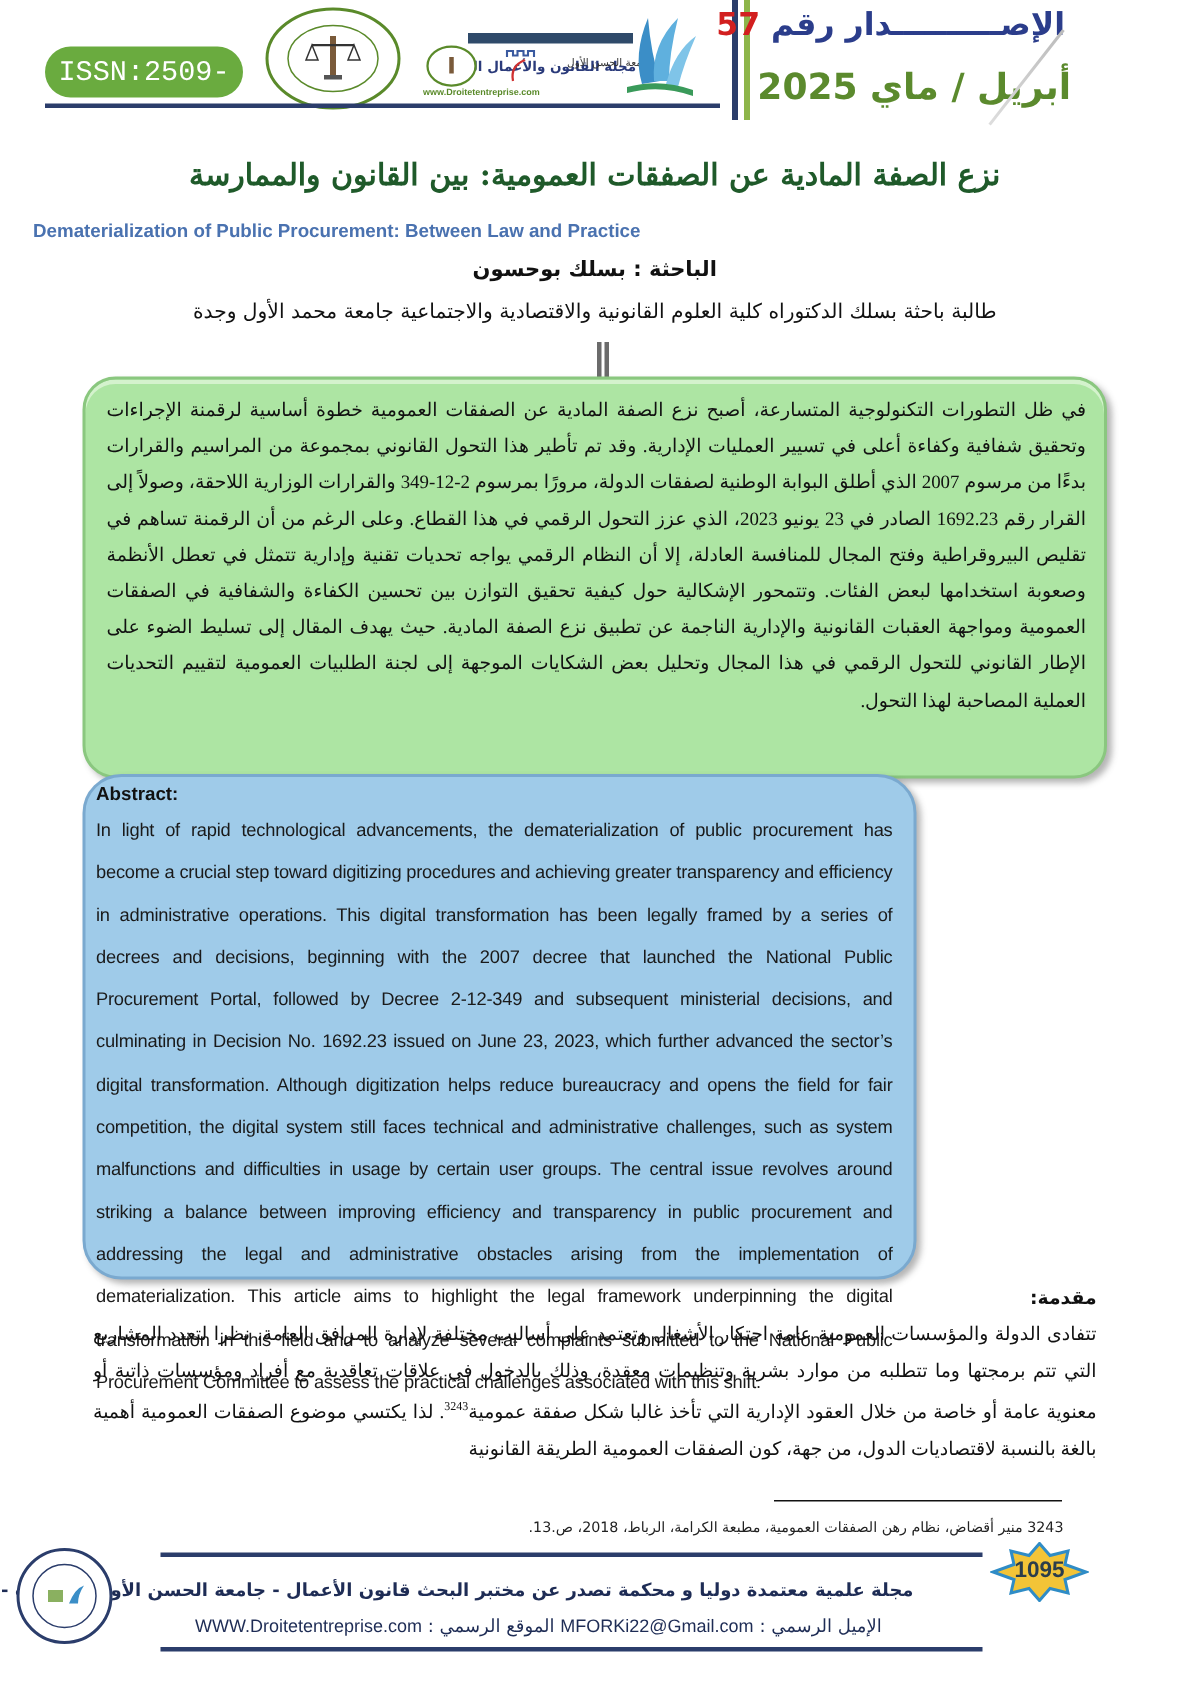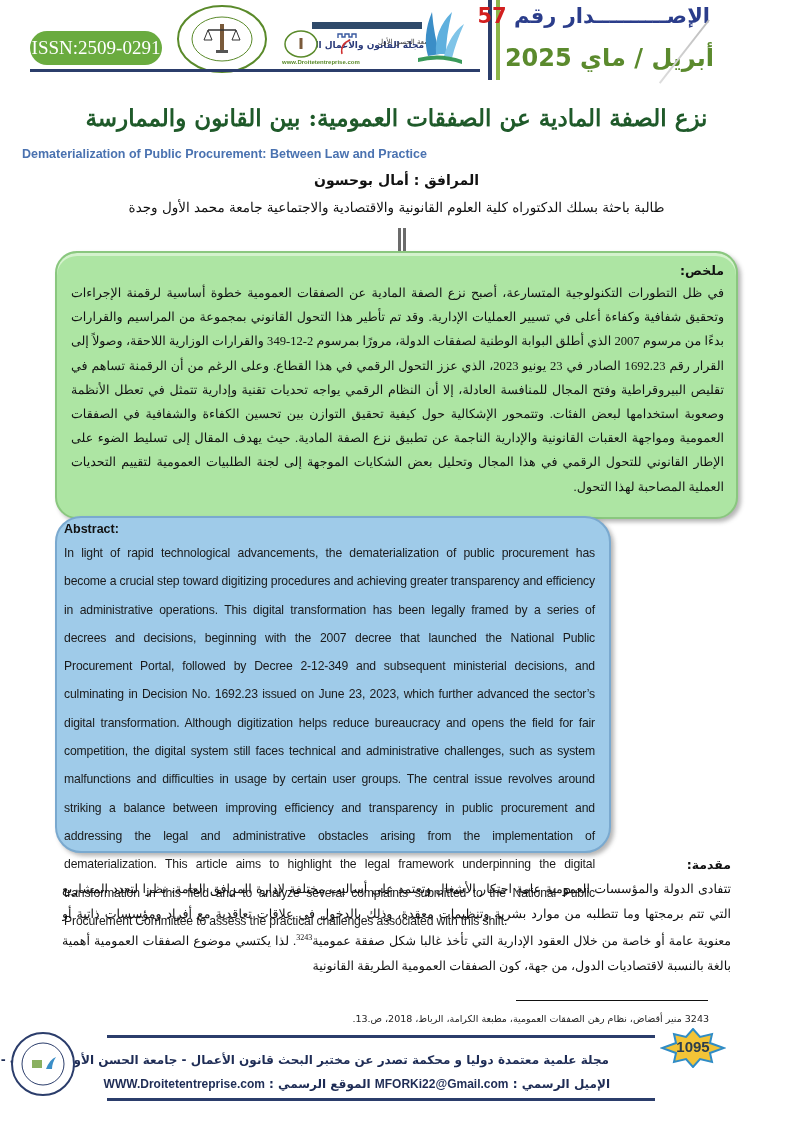--- a/index.html
+++ b/index.html
@@ -3,21 +3,21 @@
 <meta charset="utf-8">
 <style>
   * { box-sizing: border-box; margin: 0; padding: 0; }
   html, body { width: 793px; height: 1122px; background: #ffffff; overflow: hidden; }
   body { position: relative; font-family: "DejaVu Sans", sans-serif; color: #1a1a1a; }
 
   
   .issn {
     position: absolute; left: 30px; top: 31px; width: 132px; height: 34px;
     background: #6aab3f; border-radius: 17px; color: #fff;
-    font-family: Liberation Serif, serif; font-size: 19px; line-height: 34px; text-align: center;
+    font-family: Liberation Mono, monospace; font-size: 19px; line-height: 34px; text-align: center;
   }
   .lab-logo { position: absolute; left: 176px; top: 4px; width: 92px; height: 70px; }
   .journal-logo { position: absolute; left: 282px; top: 6px; width: 180px; height: 64px; }
   .journal-logo .jtitle { position: absolute; right: 38px; top: 2px; font-size: 9px; color: #2a3a7a; font-weight: bold; direction: rtl; white-space: nowrap; margin-top: 32px; }
   .journal-logo .jsub { position: absolute; left: 30px; top: 16px; width: 110px; height: 7px; background: #2f4a6a; }
   .journal-logo .jurl { position: absolute; left: 0; top: 53px; font-size: 6px; color: #5a8a2a; font-weight: bold; font-family: "Liberation Sans", sans-serif; }
   .journal-logo .juni { position: absolute; left: 96px; top: 32px; font-size: 7px; color: #333; direction: rtl; }
   .header-rule { position: absolute; left: 30px; top: 69px; width: 450px; height: 3px; background: #2b3d6b; }
   .v-bar-1 { position: absolute; left: 488px; top: 0; width: 4px; height: 80px; background: #2b3d6b; }
   .v-bar-2 { position: absolute; left: 496px; top: 0; width: 4px; height: 80px; background: #8db54a; }
@@ -28,21 +28,21 @@
   .issue-line .num { color: #d21f1f; }
   .date-line {
     position: absolute; left: 510px; top: 44px; width: 204px; direction: rtl; text-align: right;
     font-size: 24px; font-weight: bold; color: #5b8a2d; white-space: nowrap;
   }
   .deco-slash { position: absolute; left: 708px; top: 20px; width: 2px; height: 80px; background: linear-gradient(#bbb,#ddd); transform: rotate(38deg); transform-origin: top; }
 
   
   .ar-title {
     position: absolute; left: 0; top: 104px; width: 793px; text-align: center; direction: rtl;
-    font-family: "DejaVu Serif", serif; font-size: 23px; font-weight: bold; color: #1f5a2a;
+    font-family: "DejaVu Serif", serif; font-size: 20px; font-weight: bold; color: #1f5a2a;
   }
   .en-title {
     position: absolute; left: 0; top: 147px; width: 793px; text-align: left;
     font-family: "Liberation Sans", sans-serif; font-size: 12.5px; font-weight: bold; color: #4a72b0; margin-left: 22px;
   }
   .author {
     position: absolute; left: 0; top: 172px; width: 793px; text-align: center; direction: rtl;
     font-size: 14px; font-weight: bold; color: #111;
   }
   .affiliation {
@@ -98,21 +98,21 @@
 
   
   .ft-rule-top { position: absolute; left: 107px; top: 1035px; width: 548px; height: 3px; background: #2b3d6b; }
   .ft-rule-bot { position: absolute; left: 107px; top: 1098px; width: 548px; height: 3px; background: #2b3d6b; }
   .ft-line1 {
     position: absolute; right: 184px; top: 1053px; direction: rtl; white-space: nowrap;
     font-size: 12px; font-weight: bold; color: #1e2c55;
   }
   .ft-line2 {
     position: absolute; left: 130px; top: 1077px; width: 480px; direction: rtl; white-space: nowrap;
-    font-size: 12px; font-weight: bold; color: #1e2c55; text-align: center;
+    font-size: 12px; font-weight: normal; color: #1e2c55; text-align: left;
   }
   .ft-line2 .en { direction: ltr; unicode-bidi: embed; font-family: "Liberation Sans", sans-serif; }
   .page-badge { position: absolute; left: 660px; top: 1028px; width: 66px; height: 40px; }
   .page-num {
     position: absolute; left: 660px; top: 1038px; width: 66px; text-align: center;
     font-family: "Liberation Sans", sans-serif; font-weight: bold; font-size: 15px; color: #2b3d4b;
   }
   .seal { position: absolute; left: 10px; top: 1031px; width: 66px; height: 66px; }
 </style>
 </head>
@@ -159,26 +159,25 @@
 
 <div class="issue-line">
   <span>الإصــــــــــدار رقم</span>
   <span class="num">57</span>
 </div>
 <div class="date-line">أبريل / ماي 2025</div>
 <div class="deco-slash"></div>
 
 <h1 class="ar-title">نزع الصفة المادية عن الصفقات العمومية: بين القانون والممارسة</h1>
 <h2 class="en-title">Dematerialization of Public Procurement: Between Law and Practice</h2>
-<div class="author">المرافق : أمال بوحسون</div>
+<div class="author">الباحثة : بسلك بوحسون</div>
 <div class="affiliation">طالبة باحثة بسلك الدكتوراه كلية العلوم القانونية والاقتصادية والاجتماعية جامعة محمد الأول وجدة</div>
 <div class="title-divider"></div>
 
 <section class="ar-box">
-  <div class="label">ملخص:</div>
   <p class="body">في ظل التطورات التكنولوجية المتسارعة، أصبح نزع الصفة المادية عن الصفقات العمومية خطوة أساسية لرقمنة الإجراءات وتحقيق شفافية وكفاءة أعلى في تسيير العمليات الإدارية. وقد تم تأطير هذا التحول القانوني بمجموعة من المراسيم والقرارات بدءًا من مرسوم 2007 الذي أطلق البوابة الوطنية لصفقات الدولة، مرورًا بمرسوم 2-12-349 والقرارات الوزارية اللاحقة، وصولاً إلى القرار رقم 1692.23 الصادر في 23 يونيو 2023، الذي عزز التحول الرقمي في هذا القطاع. وعلى الرغم من أن الرقمنة تساهم في تقليص البيروقراطية وفتح المجال للمنافسة العادلة، إلا أن النظام الرقمي يواجه تحديات تقنية وإدارية تتمثل في تعطل الأنظمة وصعوبة استخدامها لبعض الفئات. وتتمحور الإشكالية حول كيفية تحقيق التوازن بين تحسين الكفاءة والشفافية في الصفقات العمومية ومواجهة العقبات القانونية والإدارية الناجمة عن تطبيق نزع الصفة المادية. حيث يهدف المقال إلى تسليط الضوء على الإطار القانوني للتحول الرقمي في هذا المجال وتحليل بعض الشكايات الموجهة إلى لجنة الطلبيات العمومية لتقييم التحديات العملية المصاحبة لهذا التحول.</p>
 </section>
 
 <section class="en-box">
   <div class="label">Abstract:</div>
   <p class="body">In light of rapid technological advancements, the dematerialization of public procurement has become a crucial step toward digitizing procedures and achieving greater transparency and efficiency in administrative operations. This digital transformation has been legally framed by a series of decrees and decisions, beginning with the 2007 decree that launched the National Public Procurement Portal, followed by Decree 2-12-349 and subsequent ministerial decisions, and culminating in Decision No. 1692.23 issued on June 23, 2023, which further advanced the sector’s digital transformation. Although digitization helps reduce bureaucracy and opens the field for fair competition, the digital system still faces technical and administrative challenges, such as system malfunctions and difficulties in usage by certain user groups. The central issue revolves around striking a balance between improving efficiency and transparency in public procurement and addressing the legal and administrative obstacles arising from the implementation of dematerialization. This article aims to highlight the legal framework underpinning the digital transformation in this field and to analyze several complaints submitted to the National Public Procurement Committee to assess the practical challenges associated with this shift.</p>
 </section>
 
 <div class="intro-label">مقدمة:</div>
 <p class="intro-body"><span>تتفادى الدولة والمؤسسات العمومية عامة احتكار الأشغال وتعتمد على أساليب مختلفة لإدارة المرافق العامة، نظرا لتعدد المشاريع التي تتم برمجتها وما تتطلبه من موارد بشرية وتنظيمات معقدة، وذلك بالدخول في علاقات تعاقدية مع أفراد ومؤسسات ذاتية أو معنوية عامة أو خاصة من خلال العقود الإدارية التي تأخذ غالبا شكل صفقة عمومية</span><sup>3243</sup><span>. لذا يكتسي موضوع الصفقات العمومية أهمية بالغة بالنسبة لاقتصاديات الدول، من جهة، كون الصفقات العمومية الطريقة القانونية</span></p>

